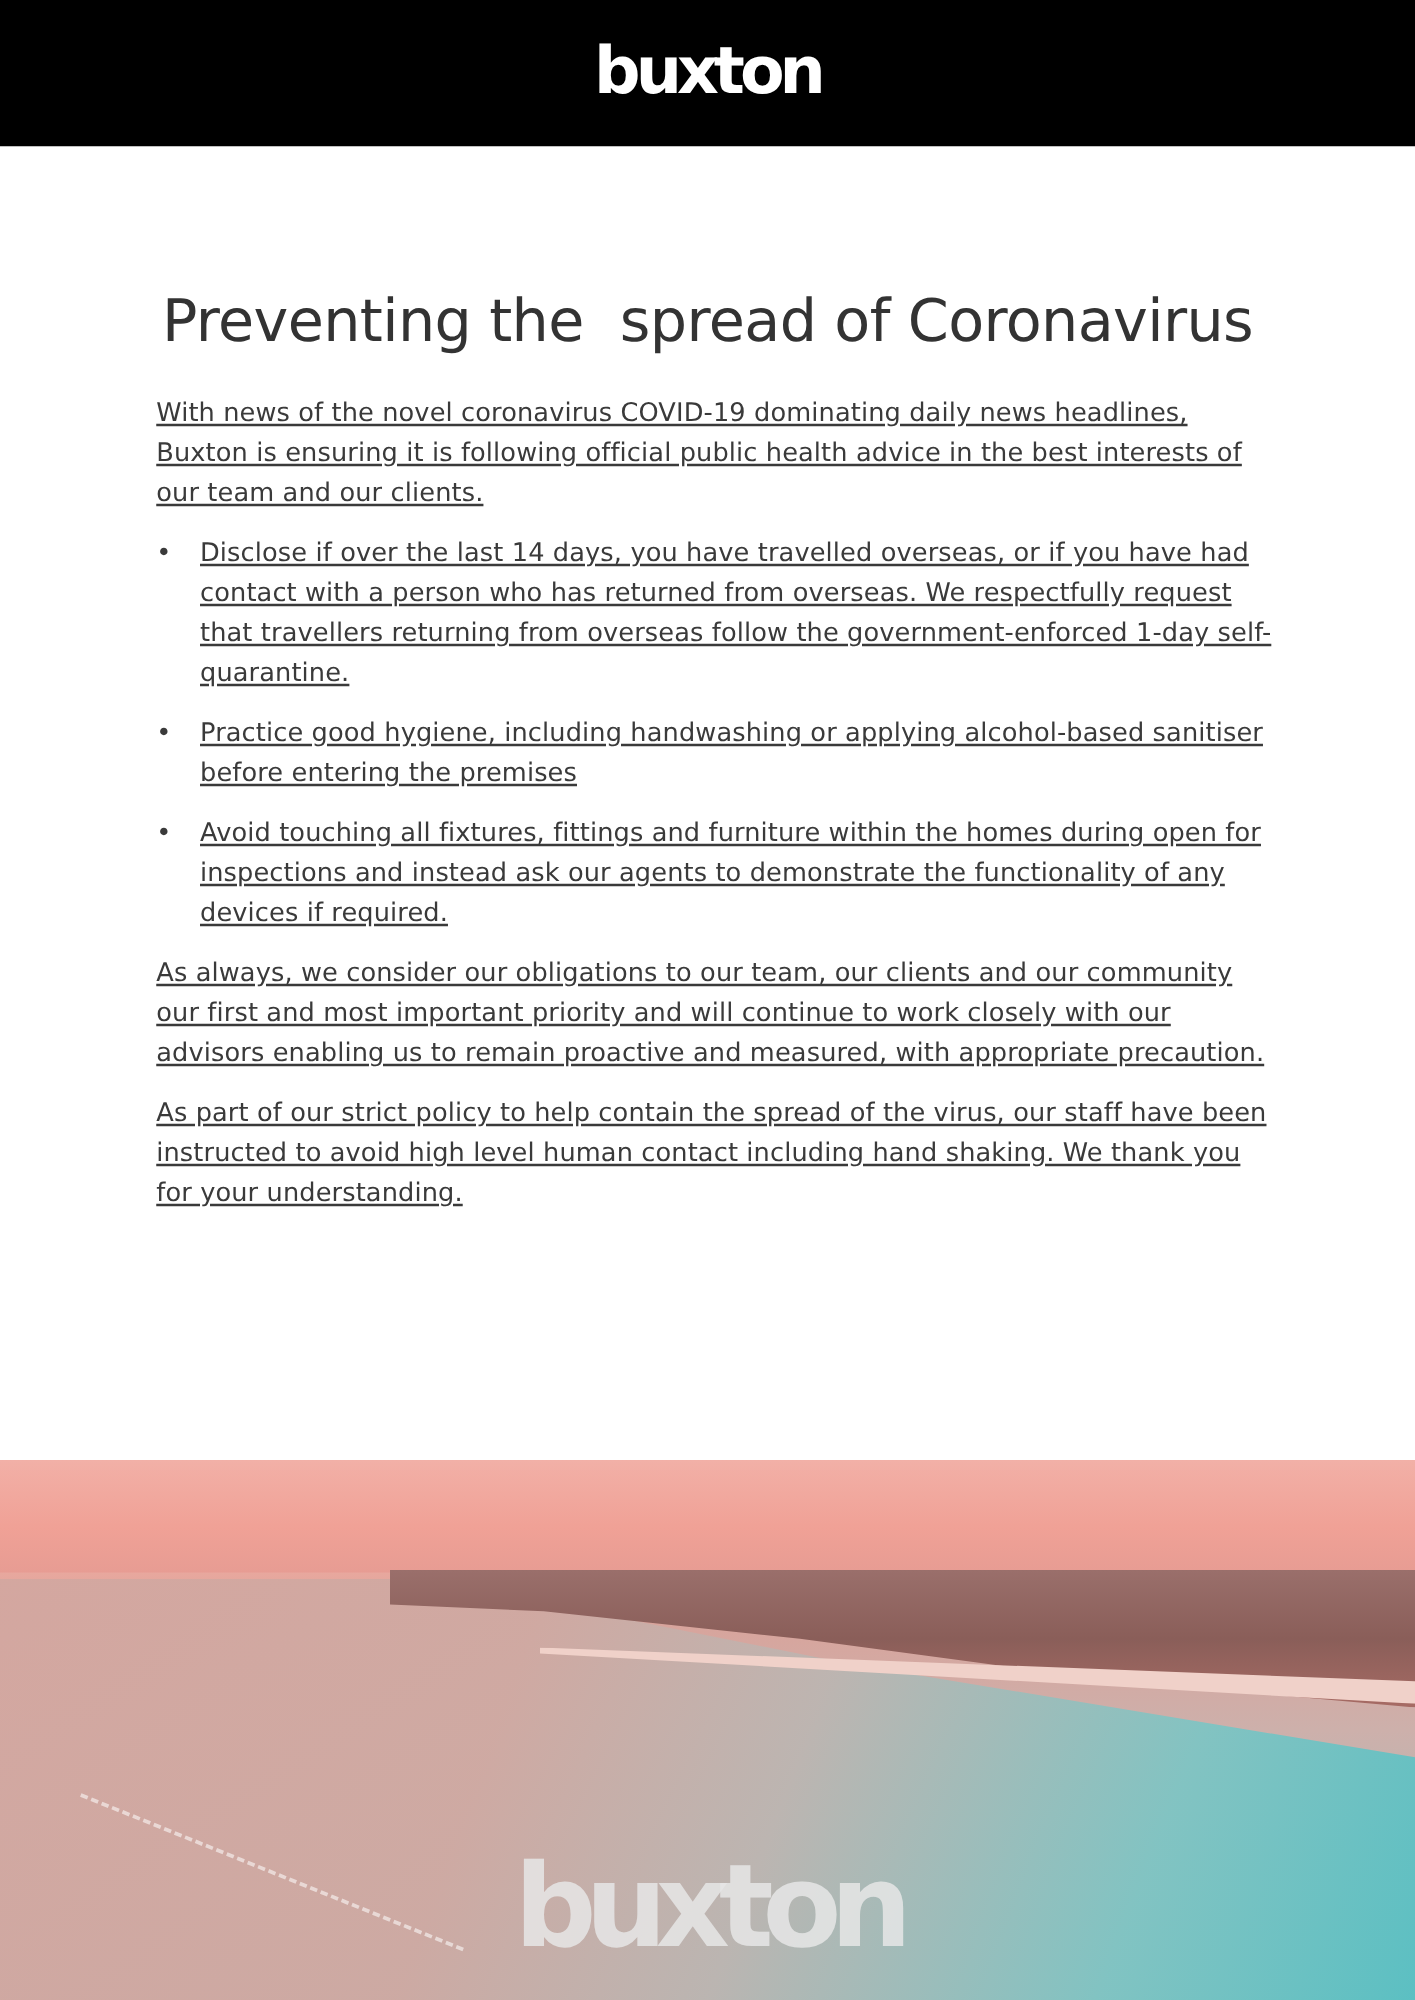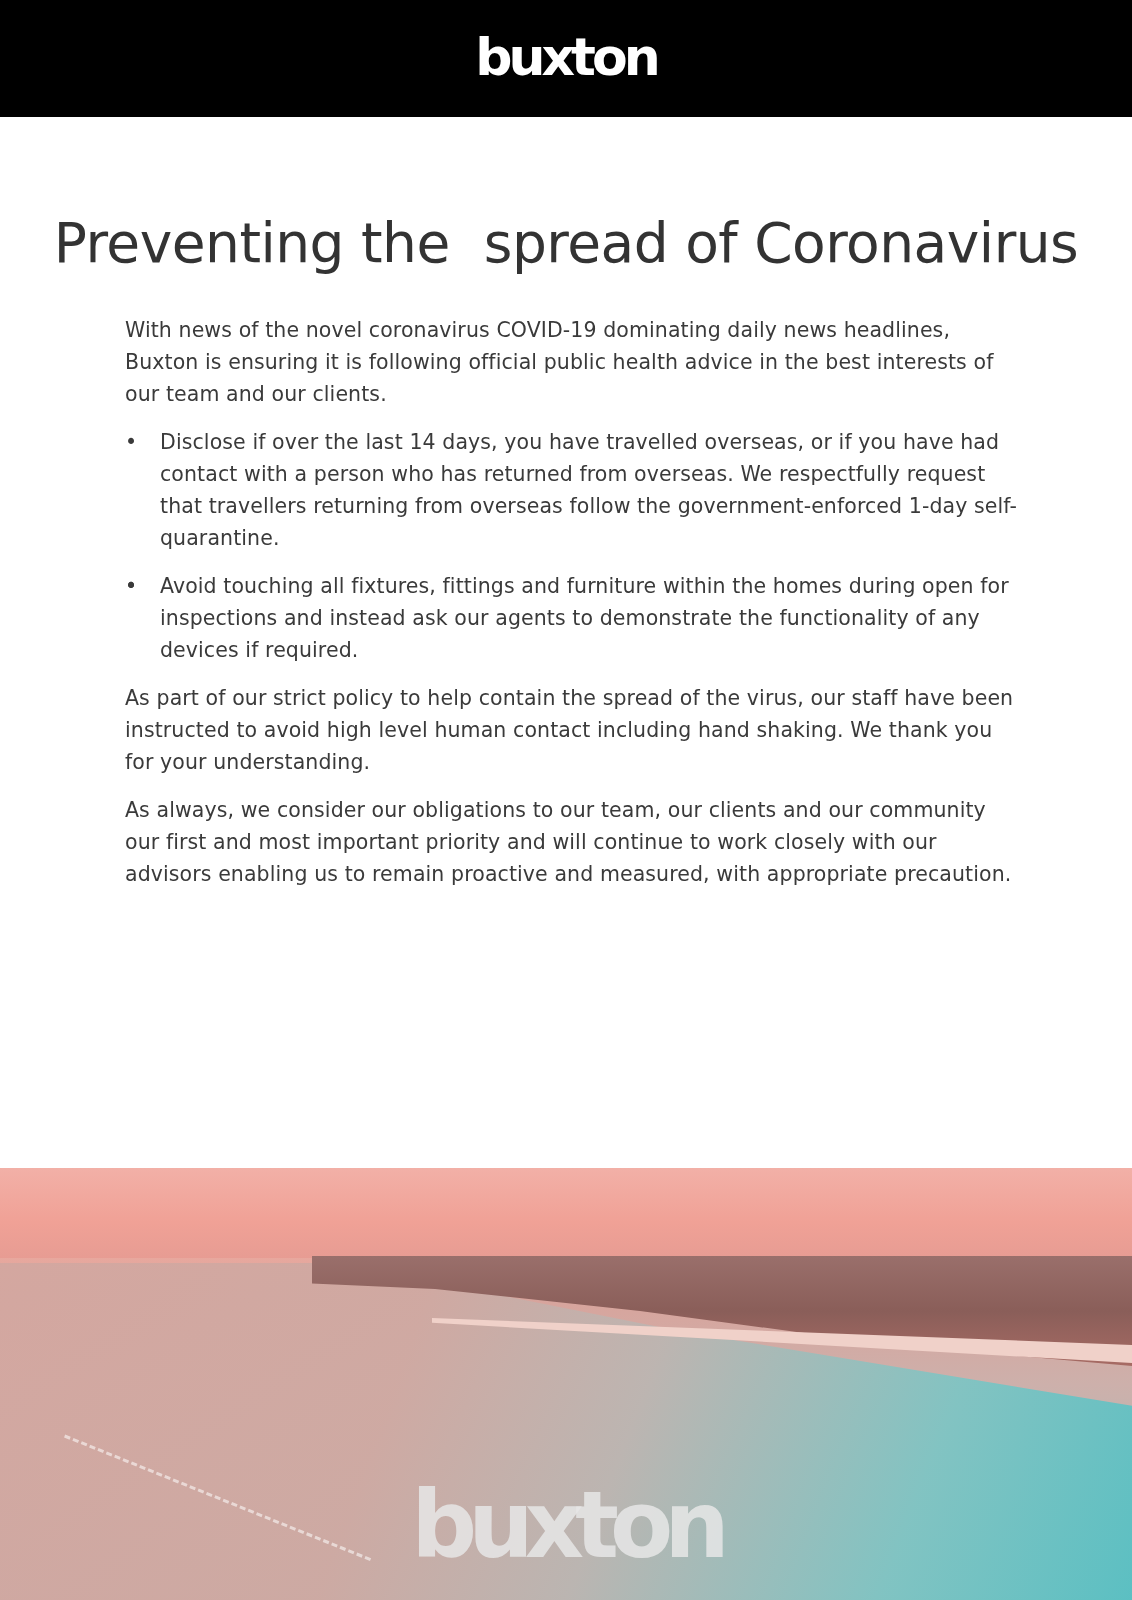--- a/index.html
+++ b/index.html
@@ -2,24 +2,24 @@
 <html><head>
 <meta charset="utf-8">
 <style>
   html, body { margin:0; padding:0; }
   body { width:1132px; height:1600px; background:#ffffff; position:relative; overflow:hidden;
          font-family:"DejaVu Sans", sans-serif; color:#3a3a3a; }
   .header { position:absolute; left:0; top:0; width:1132px; height:117px; background:#000000;
             display:flex; align-items:center; justify-content:center; }
   .logo { font-family:"DejaVu Sans", sans-serif; font-weight:bold; color:#ffffff; font-size:52px;
           letter-spacing:-4px; line-height:1; margin-top:-4px; }
-  .title { position:absolute; top:174px; left:0; width:1132px; text-align:center; font-size:55px;
+  .title { position:absolute; top:199px; left:0; width:1132px; text-align:center; font-size:47px;
            color:#333333; font-weight:normal; letter-spacing:-0.5px; white-space:pre; }
   .content { position:absolute; left:125px; top:314px; width:900px; font-size:20.5px; line-height:32px;
-             color:#3a3a3a; letter-spacing:0.1px; }
+             color:#3a3a3a; letter-spacing:0.1px;text-decoration:underline; }
   .content p { margin:0 0 16px 0; }
   .content ul { margin:0 0 16px 0; padding:0; list-style:none; }
   .content li { position:relative; padding-left:35px; margin-bottom:16px; }
   .bullet { position:absolute; left:0; top:0; }
   .photo { position:absolute; left:0; top:1168px; width:1132px; height:432px; overflow:hidden;
            background: linear-gradient(180deg, #f0a79f 0%, #f4b1a6 18%, #e9a89e 20%, #d8a49c 30%, #cdb0ab 50%, #b8b7b3 70%, #9eb6b6 100%); }
   .sky { position:absolute; left:0; top:0; width:100%; height:90px;
          background: linear-gradient(180deg, #f2b0a7 0%, #f0a196 60%, #e79c93 100%); }
   .land { position:absolute; right:0; top:88px; width:820px; height:110px;
           background: linear-gradient(180deg, #9a6f6b 0%, #8a5e59 50%, #a76b64 100%);
@@ -46,28 +46,29 @@
 
 <div class="content">
   <p>With news of the novel coronavirus COVID-19 dominating daily news headlines, Buxton is ensuring it is following official public health advice in the best interests of our team and our clients.</p>
   <ul>
     <li>
       <span class="bullet">•</span>
       <span>Disclose if over the last 14 days, you have travelled overseas, or if you have had contact with a person who has returned from overseas. We respectfully request that travellers returning from overseas follow the government-enforced 1-day self-quarantine.</span>
     </li>
     <li>
       <span class="bullet">•</span>
+      <span>Practice good hygiene, including handwashing or applying alcohol-based sanitiser before entering the premises</span>
     </li>
     <li>
       <span class="bullet">•</span>
       <span>Avoid touching all fixtures, fittings and furniture within the homes during open for inspections and instead ask our agents to demonstrate the functionality of any devices if required.</span>
     </li>
   </ul>
+  <p>As always, we consider our obligations to our team, our clients and our community our first and most important priority and will continue to work closely with our advisors enabling us to remain proactive and measured, with appropriate precaution.</p>
   <p>As part of our strict policy to help contain the spread of the virus, our staff have been instructed to avoid high level human contact including hand shaking. We thank you for your understanding.</p>
-  <p>As always, we consider our obligations to our team, our clients and our community our first and most important priority and will continue to work closely with our advisors enabling us to remain proactive and measured, with appropriate precaution.</p>
 </div>
 
 <div class="photo">
   <div class="sky"></div>
   <div class="sea"></div>
   <div class="land"></div>
   <div class="beach"></div>
   <div class="wake"></div>
 </div>
 <div class="photo-logo">buxton</div>

